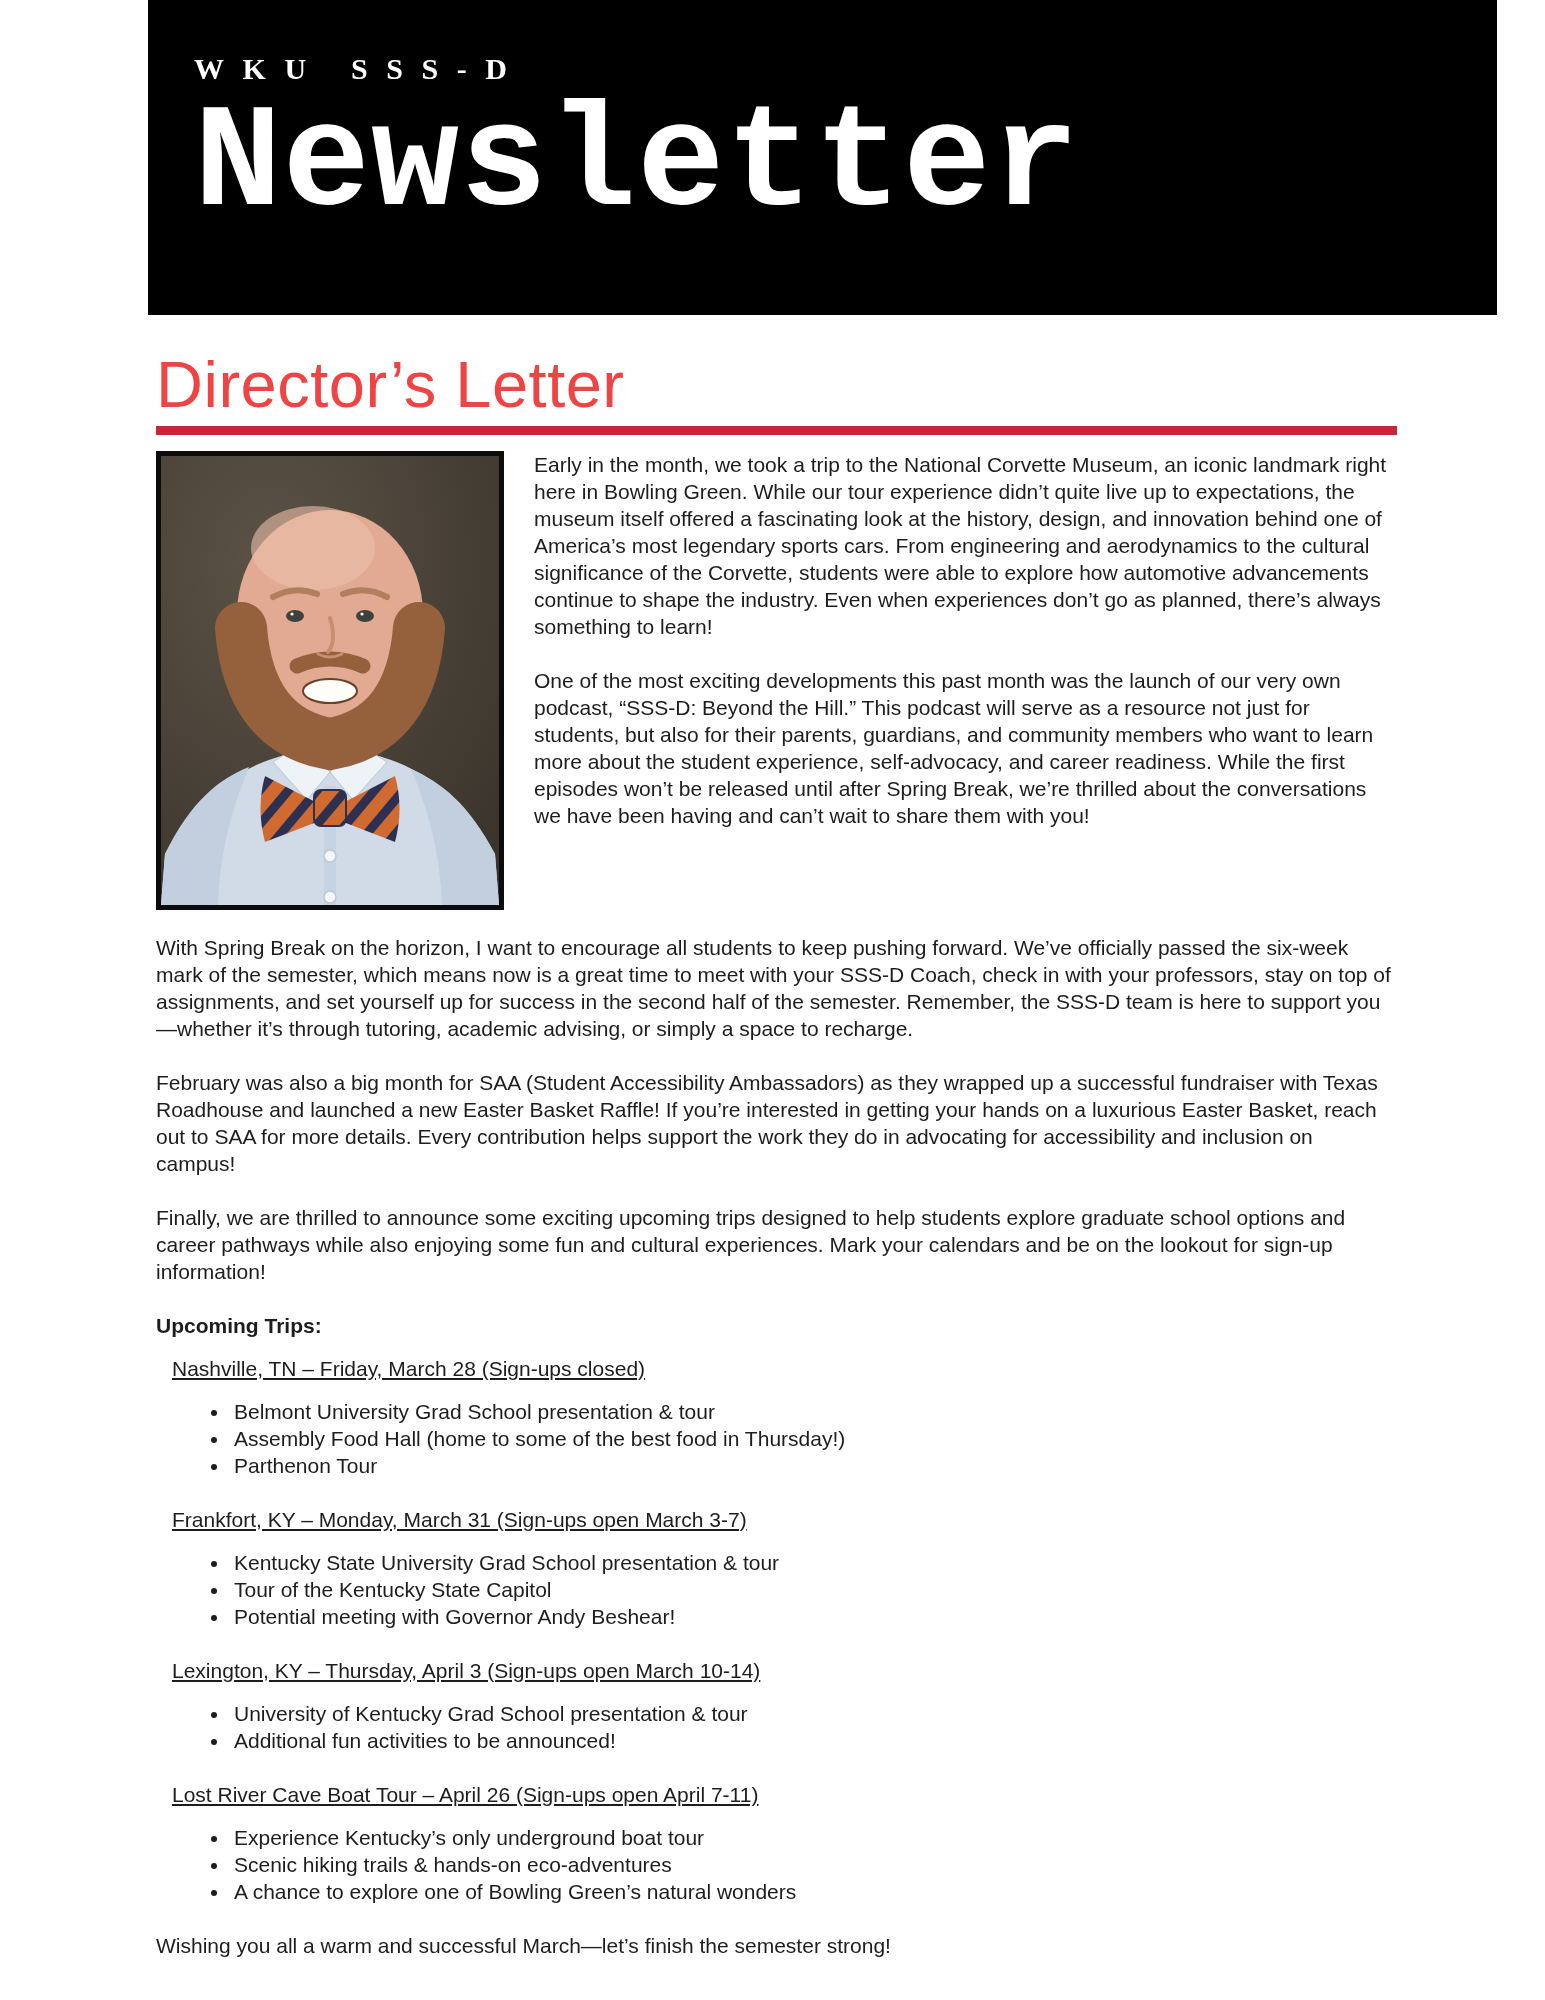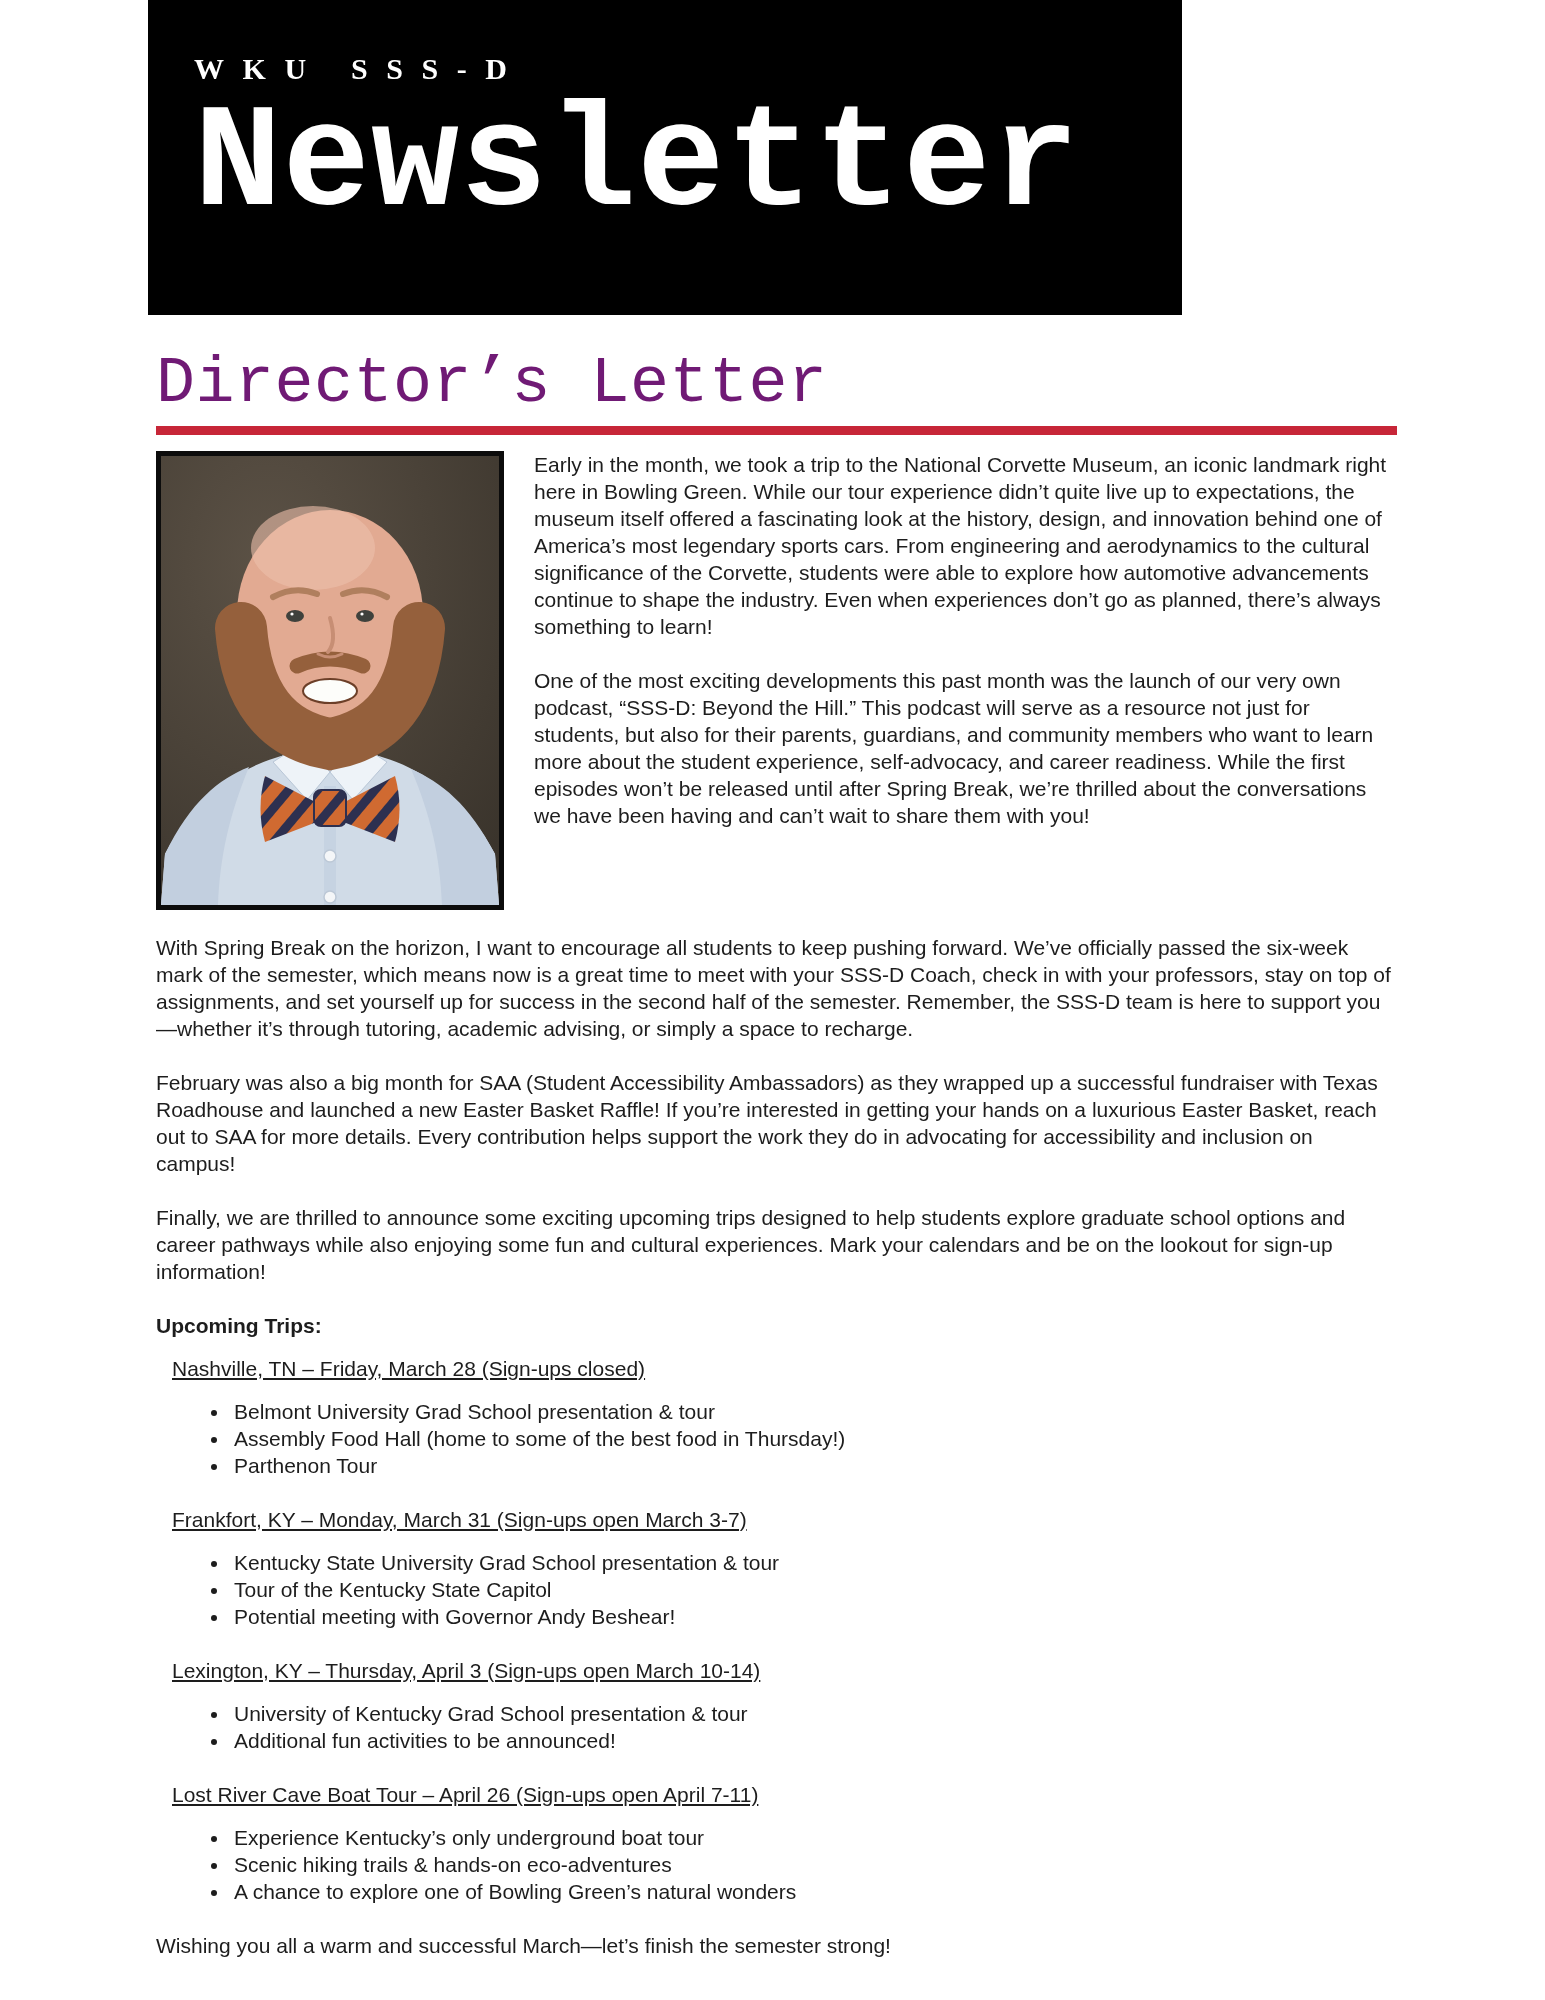--- a/index.html
+++ b/index.html
@@ -11,21 +11,21 @@
   html,body{margin:0;padding:0;}
   body{
     width:1545px;height:2000px;
     background:var(--page-bg);
     font-family:"Liberation Sans", sans-serif;
     color:var(--text-color);
     overflow:hidden;
   }
   .masthead{
     margin-left:148px;
-    width:1034px;height:315px;
+    width:1349px;height:315px;
     background:var(--masthead-bg);
     box-sizing:border-box;
     padding:52px 0 0 46px;
   }
   .masthead .kicker{
     color:#fff;
     font-family:"Liberation Serif", serif;
     font-weight:bold;
     font-size:30px;
     letter-spacing:0.62em;
@@ -42,22 +42,21 @@
   .article{
     margin:0 148px;
     padding-left:8px;
   }
   .article h1{
     font-size:65px;
     font-weight:400;
     line-height:1.1;
     margin:34px 0 4px 0;
     letter-spacing:0.5px;
-    color:#701a75;
-    font-family:Liberation Mono, monospace;
+    color:#ef4444;
   }
   .rule{
     height:9px;
     background:var(--accent-red);
     margin-top:5px;
   }
   .letter{
     margin-top:16px;
     font-size:21px;
     line-height:27px;

